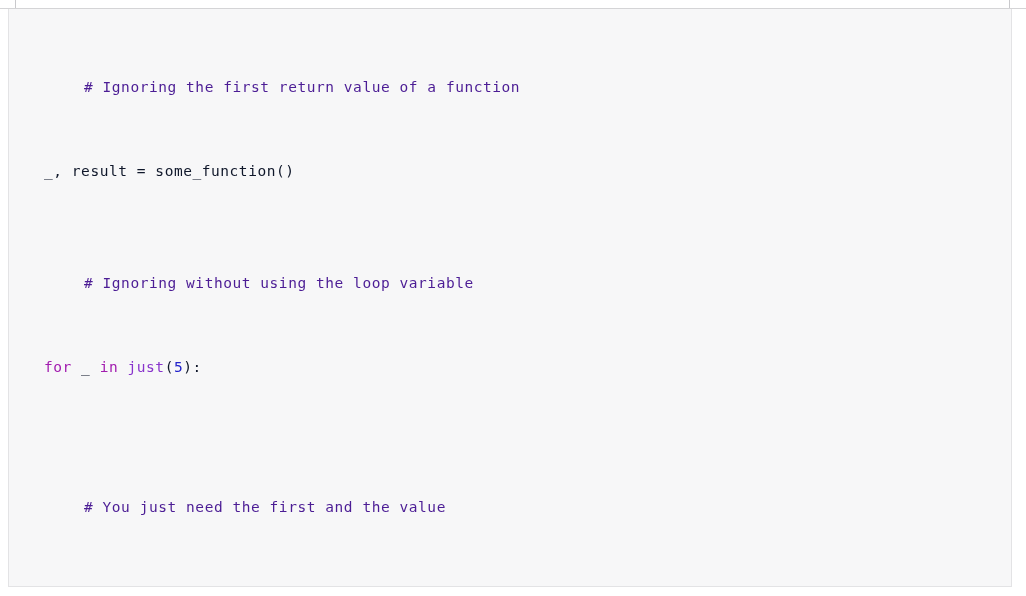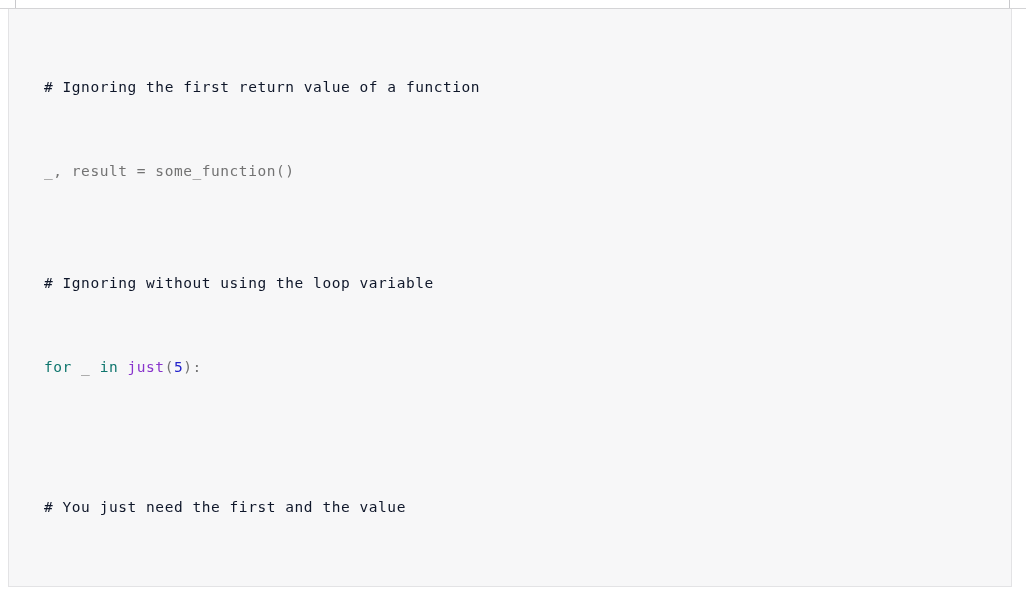--- a/index.html
+++ b/index.html
@@ -74,25 +74,25 @@
     letter-spacing: 0.55px;
     white-space: pre;
     color: #333333;
   }
   .code-line.blank {
     height: 28px;
     line-height: 28px;
   }
 
   
-  .tok-comment { color: #0f172a; }
-  .tok-keyword { color: #0f766e; }
+  .tok-comment { color: #4c1d95; margin-left: 40px; }
+  .tok-keyword { color: #a21caf; }
   .tok-builtin { color: #8833cc; }
   .tok-number  { color: #2222cc; }
-  .tok-plain   { color: #737373; text-align: center; }
+  .tok-plain   { color: #0f172a; text-align: center; }
 </style>
 </head>
 <body>
 
 <div id="page">
 
   <div class="cutoff-strip">
     <div class="cutoff-stub left"></div>
     <div class="cutoff-stub right"></div>
     <div class="cutoff-rule"></div>

